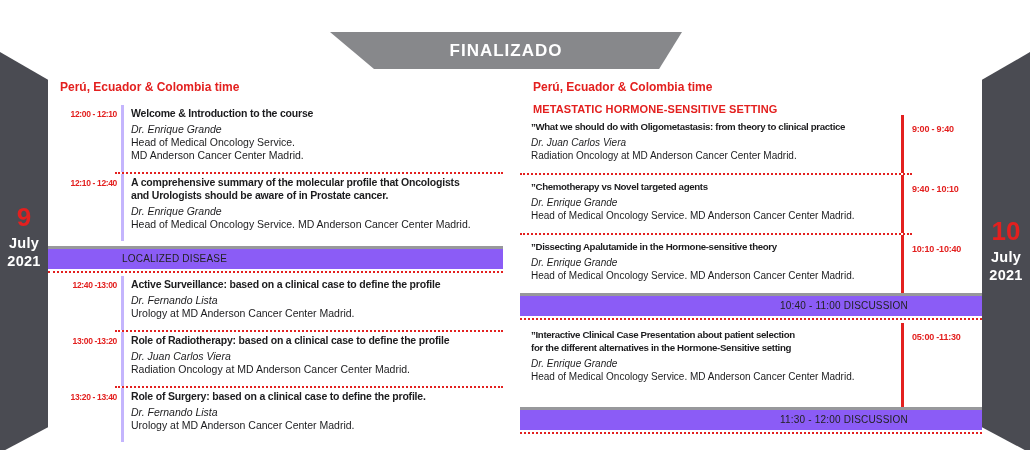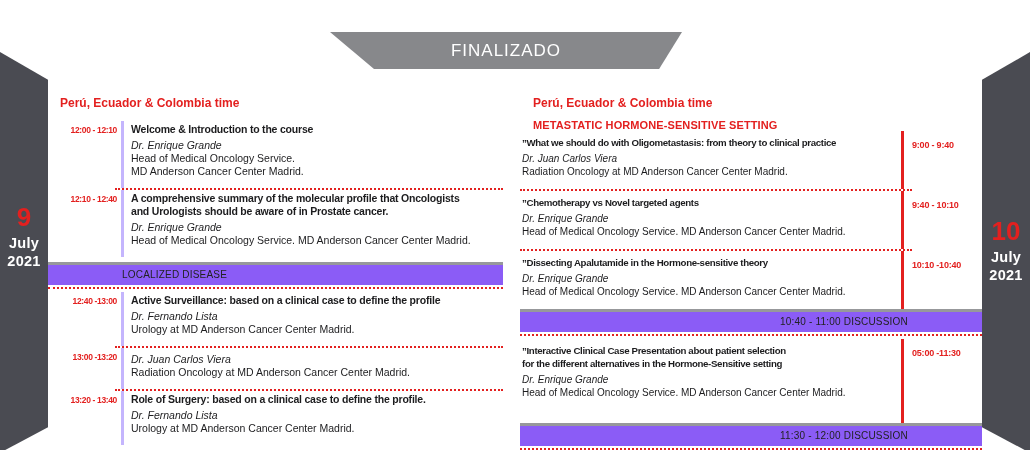--- a/index.html
+++ b/index.html
@@ -6,34 +6,34 @@
   .stage {
     position:relative; width:1030px; height:450px; background:#fff;
     font-family:"Liberation Sans", sans-serif; overflow:hidden; color:#1c1c1e;
   }
   
   .banner {
     position:absolute; left:330px; top:32px; width:352px; height:37px;
     background:#87888b; clip-path:polygon(0 0,100% 0,93.5% 100%,12.5% 100%);
     display:flex; align-items:center; justify-content:center;
   }
-  .banner span { color:#fff; font-weight:normal; font-size:17px; letter-spacing:1px; }
+  .banner span { color:#fff; font-weight:bold; font-size:17px; letter-spacing:1px; }
   
   .panel {
     position:absolute; top:52px; width:48px; height:398px; background:#4a4b52;
   }
   .panel.pl { left:0; clip-path:polygon(0 0,100% 7%,100% 94.3%,11% 100%,0 100%); }
   .panel.pr { left:982px; clip-path:polygon(100% 0,0 7%,0 94.3%,89% 100%,100% 100%); }
   .panel-date { position:absolute; width:100%; text-align:center; font-weight:bold; line-height:1; }
   .pl .panel-date { top:152px; }
   .pr .panel-date { top:166px; }
   .panel-day { font-size:26px; color:#e3201f; margin-bottom:4px; }
   .panel-month, .panel-year { font-size:14.5px; color:#fff; line-height:18px; letter-spacing:0.3px; }
   
-  .col { position:absolute; top:96px; }
+  .col { position:absolute; top:80px; }
   .col-left  { left:60px;  width:443px; }
   .col-right { left:520px; width:462px; }
   .tz { color:#e3201f; font-weight:bold; font-size:12px; }
   .col-right .tz, .setting { margin-left:13px; }
   .setting { color:#e3201f; font-weight:bold; font-size:11px; margin-top:9px; letter-spacing:0.1px; }
   
   .item-l { display:flex; align-items:stretch; }
   .item-l.first { margin-top:11px; }
   .item-l .time {
     width:57px; padding:4px 4px 0 0; text-align:right; overflow:hidden;
@@ -44,21 +44,21 @@
   .speaker { font-style:italic; font-size:10.5px; line-height:13px; margin-top:3px; }
   .affil  { font-size:10.5px; line-height:13px; white-space:pre-line; }
   .sep-l { border-top:2px dotted #e3201f; margin-left:55px; }
   .bar {
     background:#8b5cf6; border-top:3px solid #97989b; font-size:10px; color:#222;
     padding-top:4px; padding-bottom:5px; letter-spacing:0.2px;
   }
   .bar-l { margin-left:-12px; margin-top:5px; padding-left:74px; }
   .dot-full-l { border-top:2px dotted #e3201f; margin-left:-12px; margin-top:2px; margin-bottom:3px; }
   
-  .item-r { display:flex; align-items:stretch; margin-left:2px; }
+  .item-r { display:flex; align-items:stretch; margin-left:11px; }
   .item-r .content { flex:1; border-right:3px solid #e3201f; padding:5px 8px 11px 0; }
   .item-r.last .content { padding-bottom:24px; }
   .item-r .time {
     width:70px; padding:9px 0 0 8px; overflow:hidden;
     color:#e3201f; font-weight:bold; font-size:9px; letter-spacing:-0.2px; white-space:nowrap;
   }
   .title-r { font-weight:bold; font-size:9.7px; line-height:13px; letter-spacing:-0.35px; white-space:pre-line; }
   .speaker-r { font-style:italic; font-size:10px; line-height:13px; margin-top:3px; }
   .affil-r { font-size:10px; line-height:13px; }
   .sep-r { border-top:2px dotted #e3201f; margin-right:70px; }
@@ -123,20 +123,21 @@
         <div class="title">Active Surveillance: based on a clinical case to define the profile</div>
         <div class="speaker">Dr. Fernando Lista</div>
         <div class="affil">Urology at MD Anderson Cancer Center Madrid.</div>
       </div>
     </div>
     <div class="sep-l"></div>
 
     <div class="item-l">
       <div class="time">13:00 -13:20</div>
       <div class="content">
+        <div class="title">Role of Radiotherapy: based on a clinical case to define the profile</div>
         <div class="speaker">Dr. Juan Carlos Viera</div>
         <div class="affil">Radiation Oncology at MD Anderson Cancer Center Madrid.</div>
       </div>
     </div>
     <div class="sep-l"></div>
 
     <div class="item-l">
       <div class="time">13:20 - 13:40</div>
       <div class="content">
         <div class="title">Role of Surgery: based on a clinical case to define the profile.</div>

